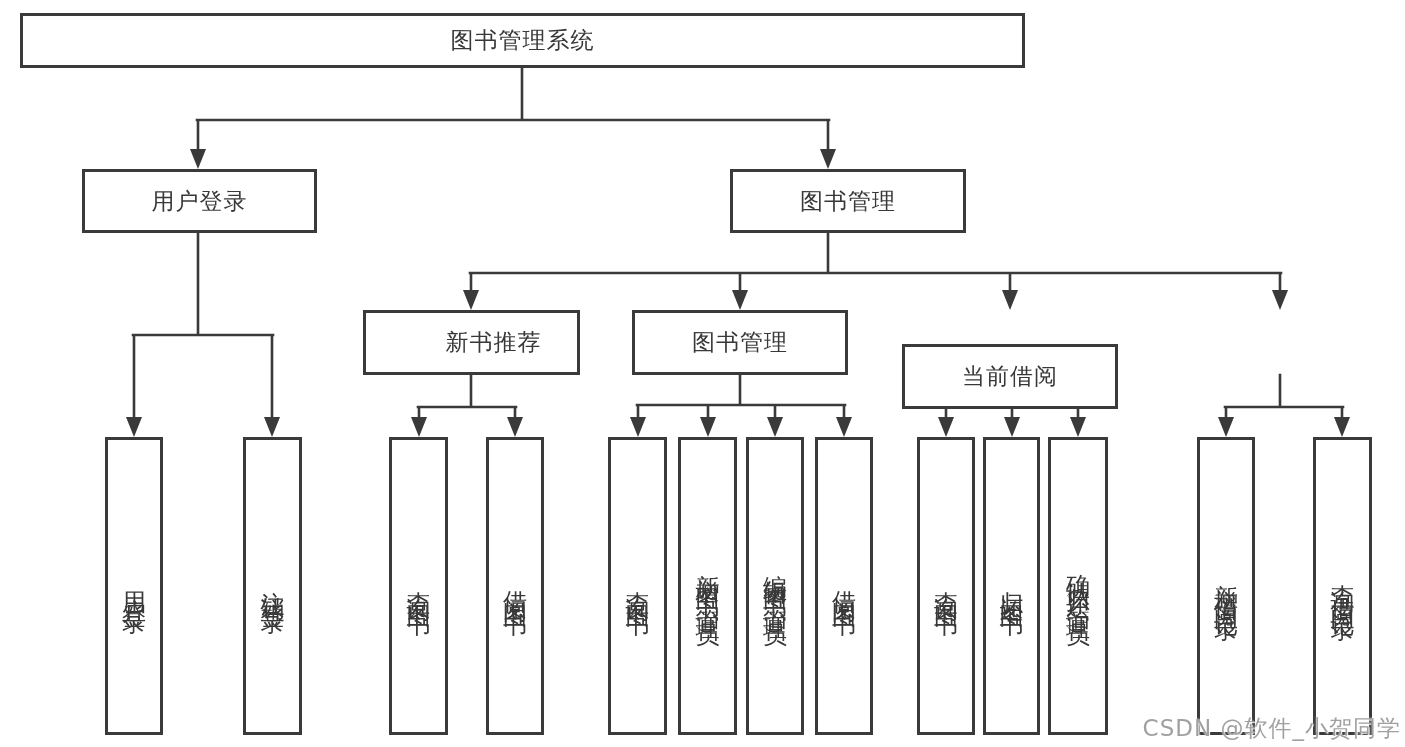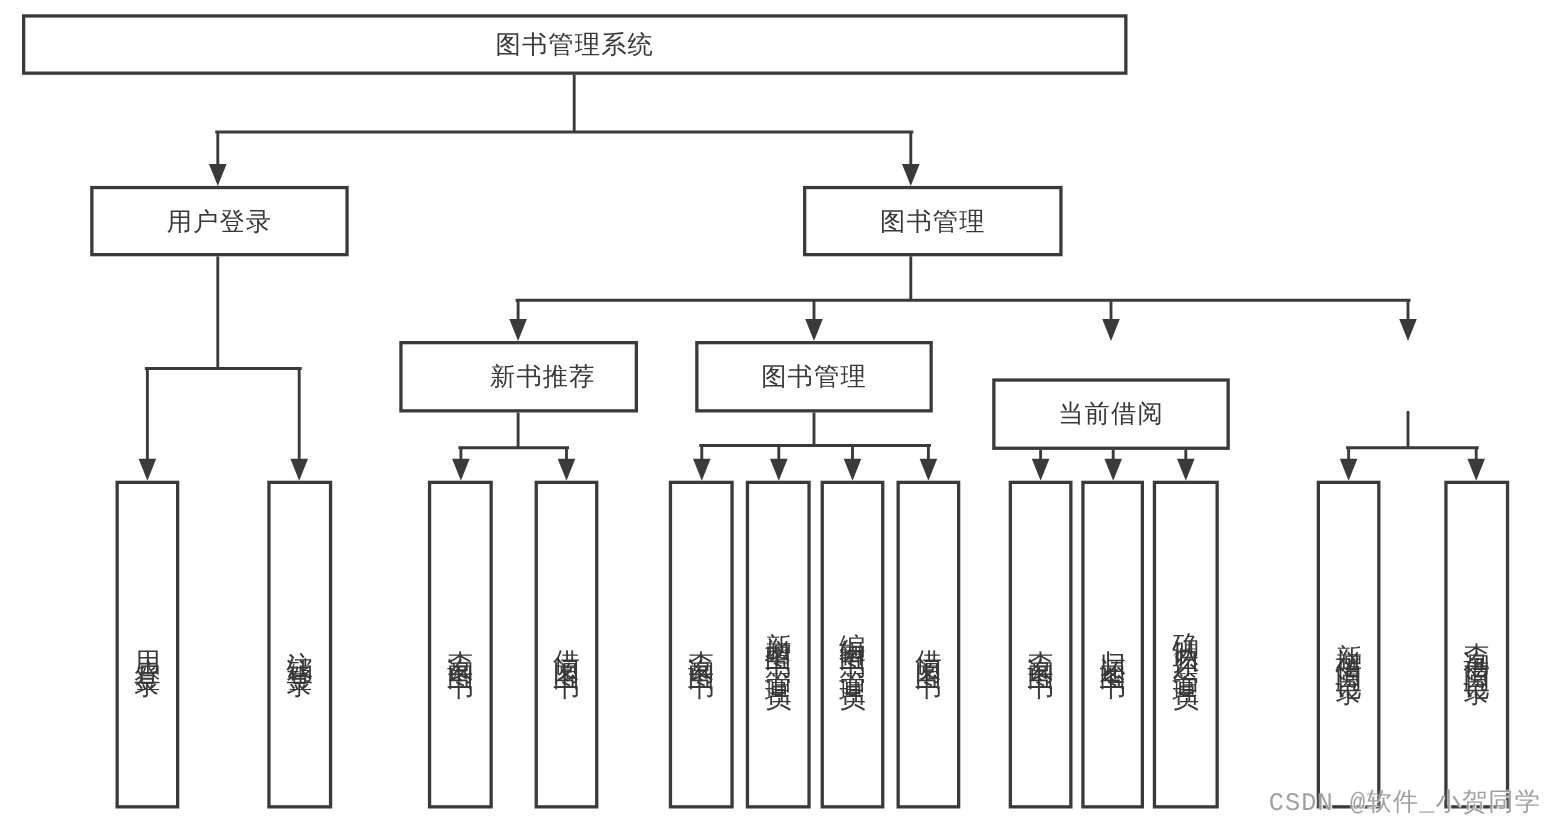--- a/index.html
+++ b/index.html
@@ -53,21 +53,20 @@
   .watermark {
     position: absolute;
     right: 4px;
     top: 713px;
     font-size: 23px;
     color: rgba(150, 150, 150, 0.9);
     text-shadow: 0 0 2px #ffffff, 1px 1px 1px #ffffff;
     letter-spacing: 1px;
     white-space: nowrap;
     z-index: 5;
-    font-family: Liberation Mono, monospace;
   }
 </style>
 </head>
 <body>
 
 <div class="canvas">
 
   <svg class="connectors" viewBox="0 0 1405 747" xmlns="http://www.w3.org/2000/svg">
 
     <path class="ln" d="M522 68 V120 M197 120 H829 M198 120 V151 M828 120 V151"></path>

